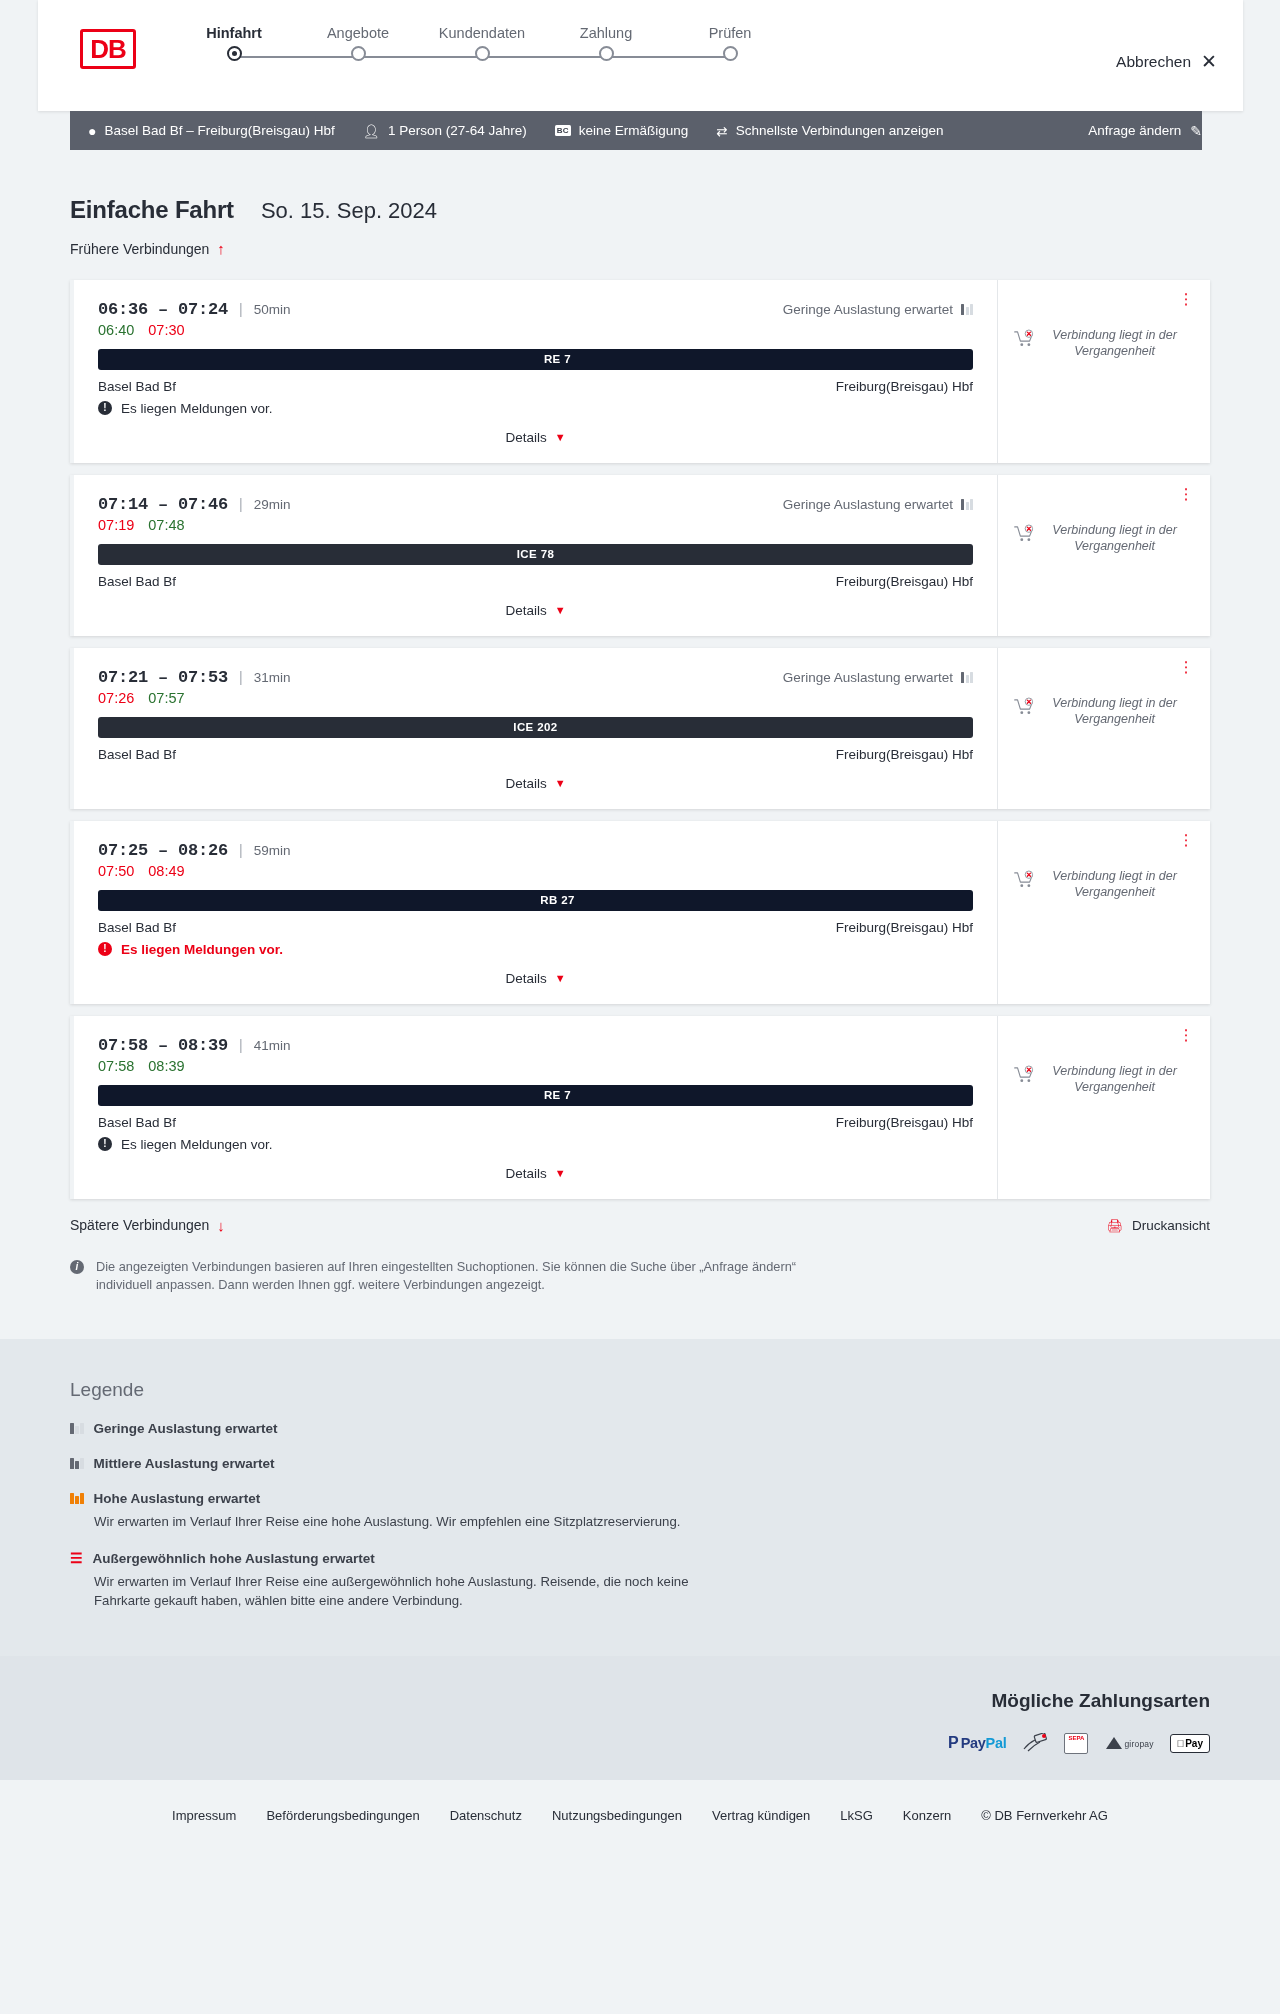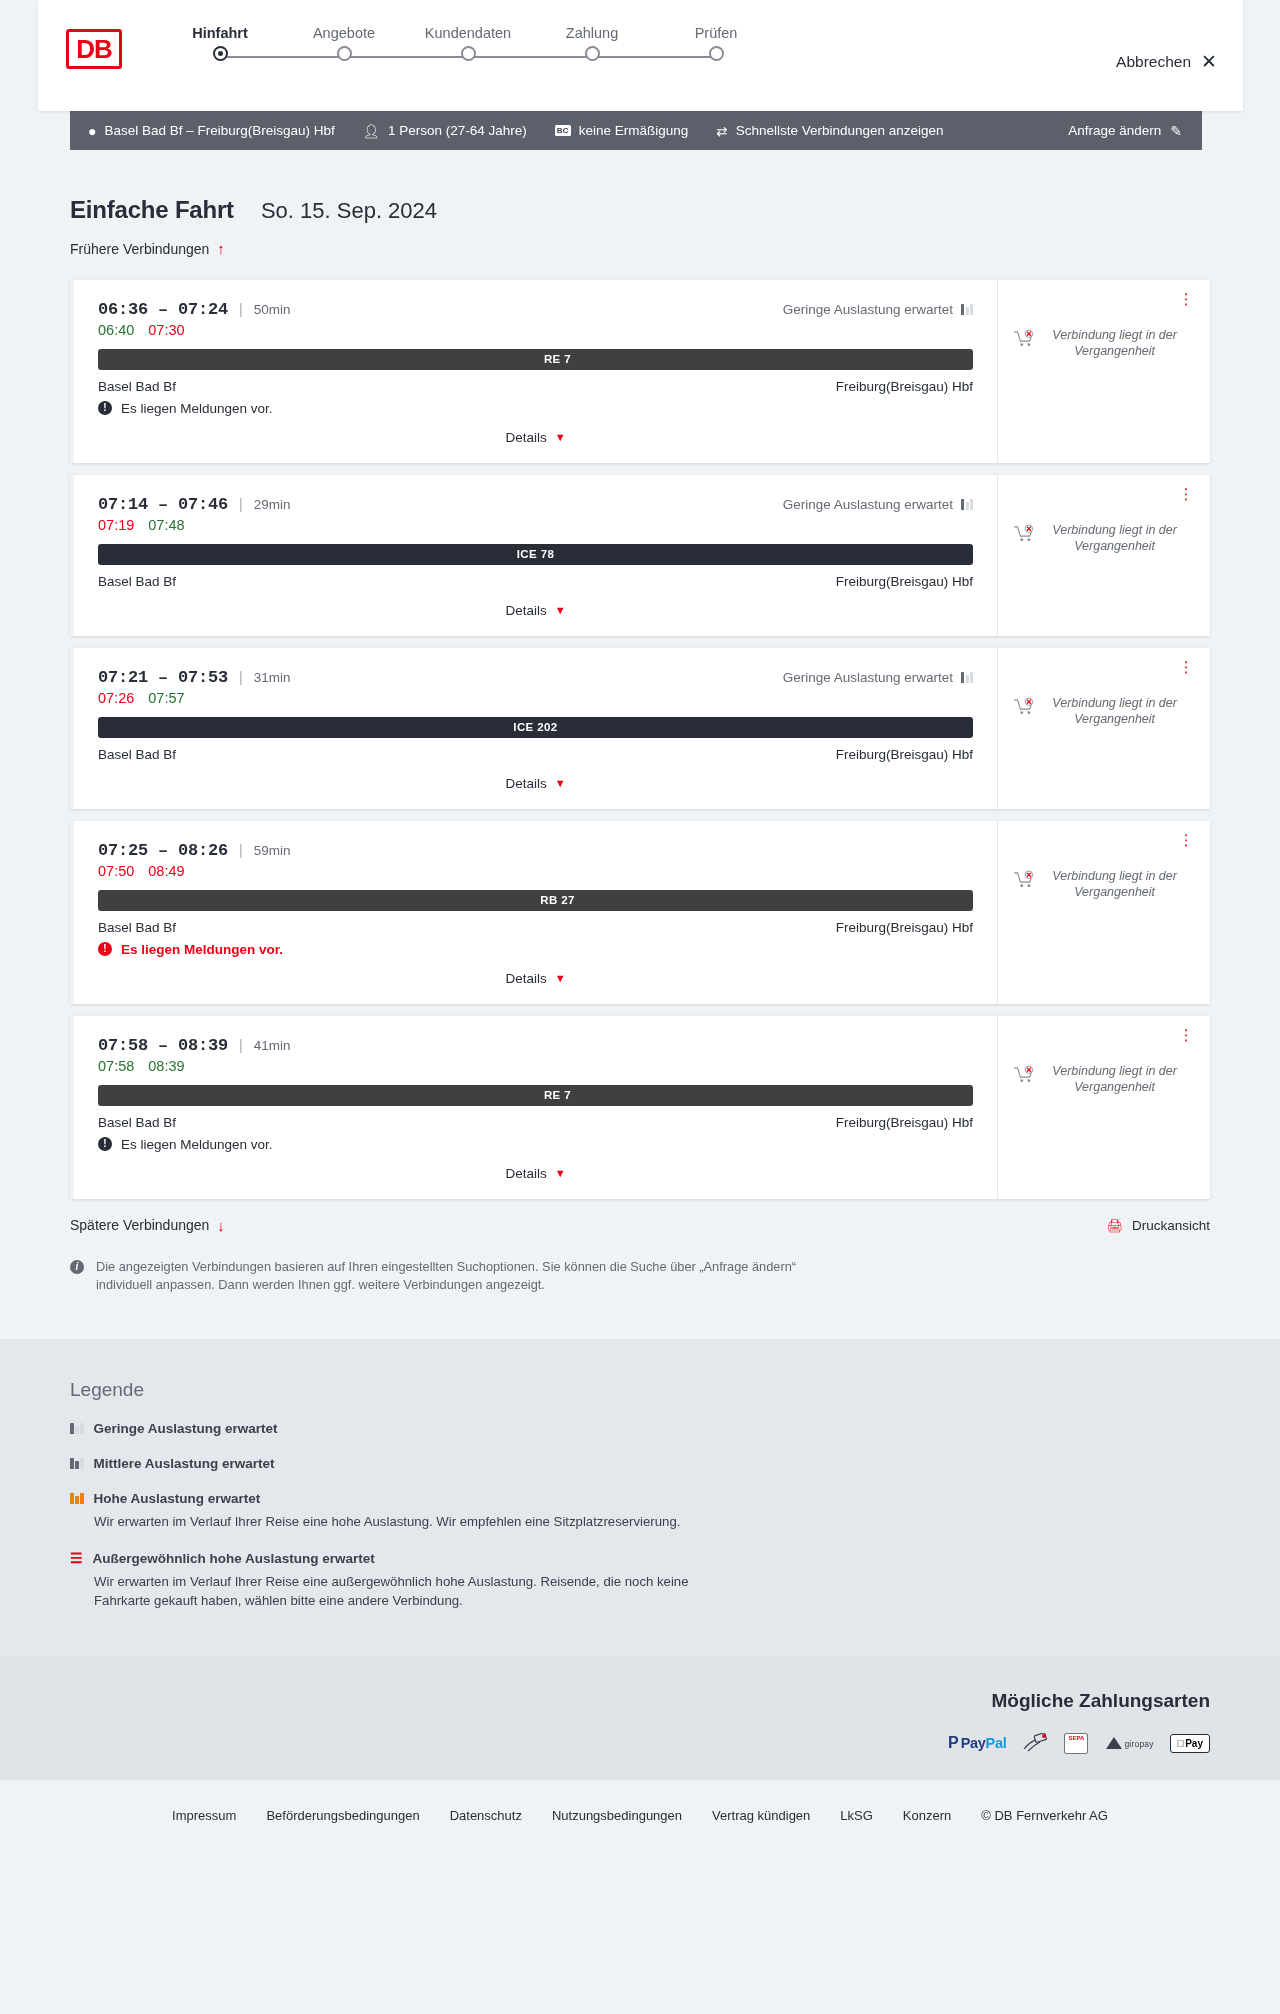--- a/index.html
+++ b/index.html
@@ -13,21 +13,21 @@
 
   
   .header-shell {
     position: relative;
     width: 1205px;
     margin: 0 auto 0 38px;
     background: #ffffff;
     height: 111px;
     box-shadow: 0 1px 3px rgba(0,0,0,0.10);
   }
-  .header-inner { display: flex; align-items: flex-start; height: 100%; padding: 22px 26px 0 28px; }
+  .header-inner { display: flex; align-items: flex-start; height: 100%; padding: 22px 26px 0 42px; }
   .db-logo {
     width: 56px; height: 40px; border: 3px solid #ec0016; border-radius: 3px;
     color: #ec0016; font-weight: 800; font-size: 26px; letter-spacing: -1px;
     display: flex; align-items: center; justify-content: center;
     font-family: "Liberation Sans", sans-serif; margin-top: 7px; flex: none;
   }
 
   .stepper { margin-left: 36px; position: relative; padding-top: 3px; }
   .step-labels { display: flex; }
   .step-labels .step-label {
@@ -63,21 +63,21 @@
     padding: 0 0 0 18px; font-size: 13.5px;
   }
   .crit { display: flex; align-items: center; gap: 8px; margin-right: 28px; white-space: nowrap; }
   .crit-pin { font-size: 14px; }
   .bc-badge {
     display: inline-block; background: #ffffff; color: #3c414b; font-size: 8px; font-weight: 700;
     padding: 1px 2px; border-radius: 1.5px; line-height: 1.15; letter-spacing: .2px;
   }
   .crit-change {
     margin-left: auto; display: flex; align-items: center; gap: 9px;
-    padding-right: 20px; cursor: pointer; white-space: nowrap;
+    cursor: pointer; white-space: nowrap;
   }
   .pencil { font-size: 14px; }
 
   
   .page { padding: 0 70px; }
   .title-row { display: flex; align-items: baseline; gap: 27px; margin-top: 46px; }
   .title-strong { font-size: 24px; font-weight: 800; letter-spacing: -0.2px; }
   .title-date { font-size: 22px; font-weight: 400; color: #282d37; }
   .earlier-link {
     margin-top: 16px; font-size: 14px; color: #282d37; display: inline-flex;
@@ -111,21 +111,21 @@
 
   .times-delay { margin-top: 3px; font-size: 14.5px; display: flex; gap: 14px; }
   .t-green { color: #2a7230; }
   .t-red { color: #ec0016; }
 
   .line-bar {
     margin-top: 11px; height: 21px; border-radius: 3px;
     display: flex; align-items: center; justify-content: center;
     color: #ffffff; font-size: 11.5px; font-weight: 700; letter-spacing: .4px;
   }
-  .line-bar.regional { background: #404040; padding-left: 44px; }
+  .line-bar.regional { background: #0f172a; padding-left: 44px; }
   .line-bar.ice { background: #282d37; }
 
   .stations { display: flex; margin-top: 9px; font-size: 13.5px; color: #282d37; }
   .stations .to { margin-left: auto; }
 
   .msg { margin-top: 7px; display: flex; align-items: center; gap: 9px; font-size: 13.5px; }
   .msg.neutral { color: #282d37; }
   .msg.alert { color: #ec0016; font-weight: 700; }
   .excl {
     width: 14px; height: 14px; border-radius: 50%; color: #fff; background: #282d37;

